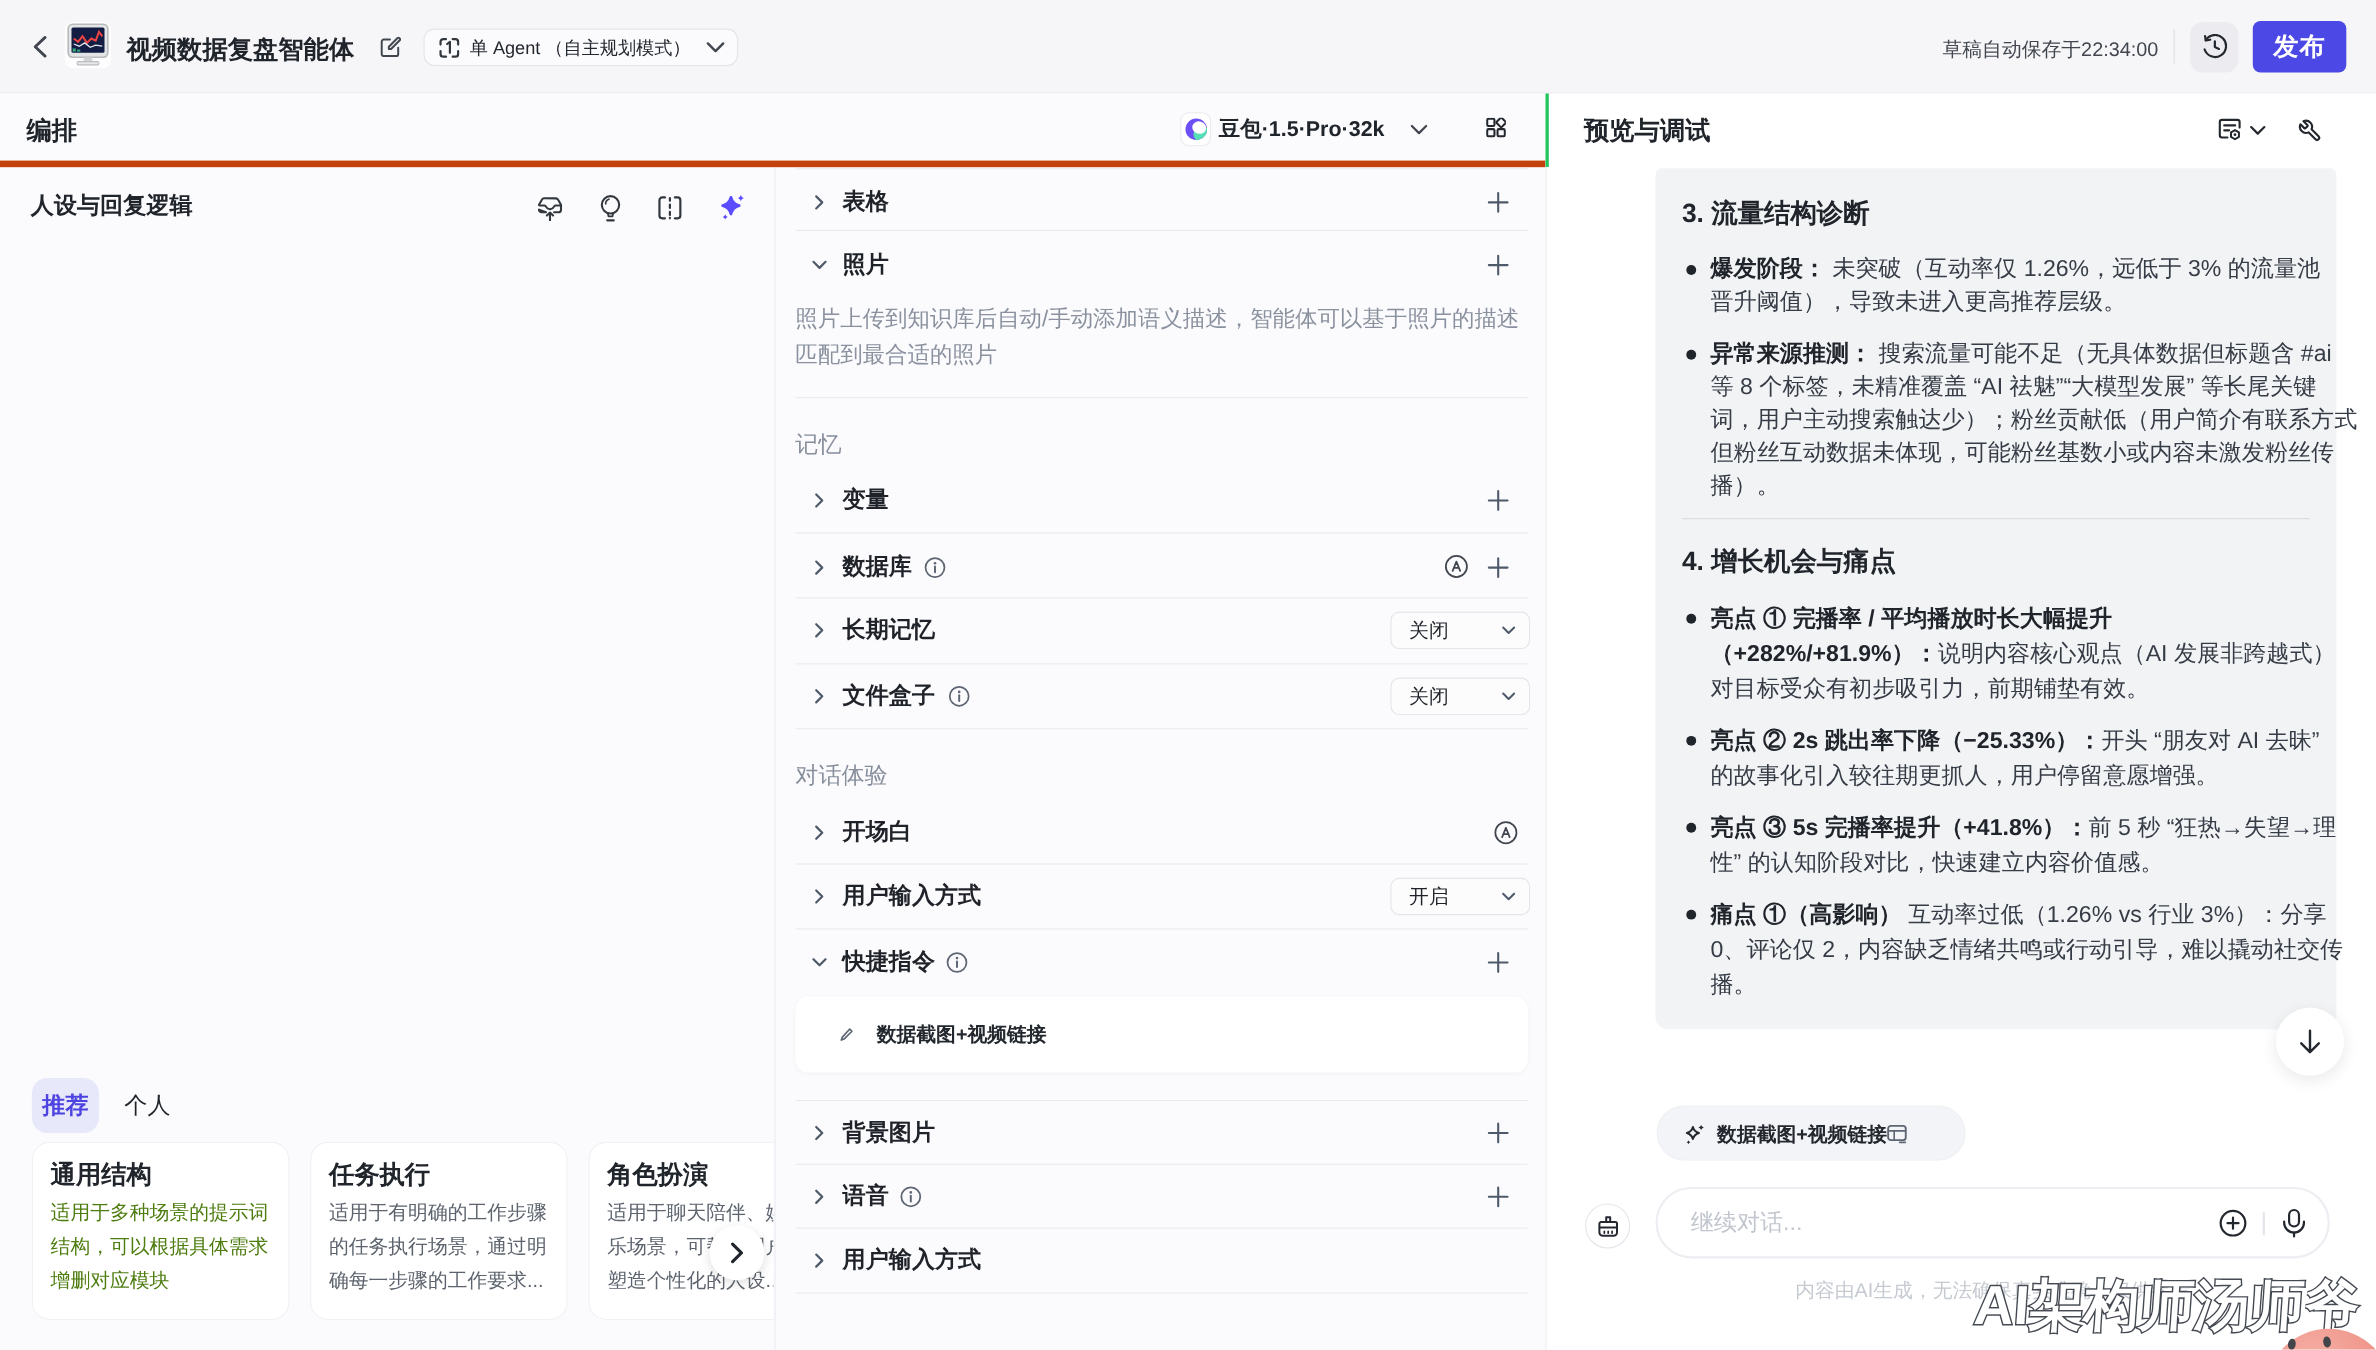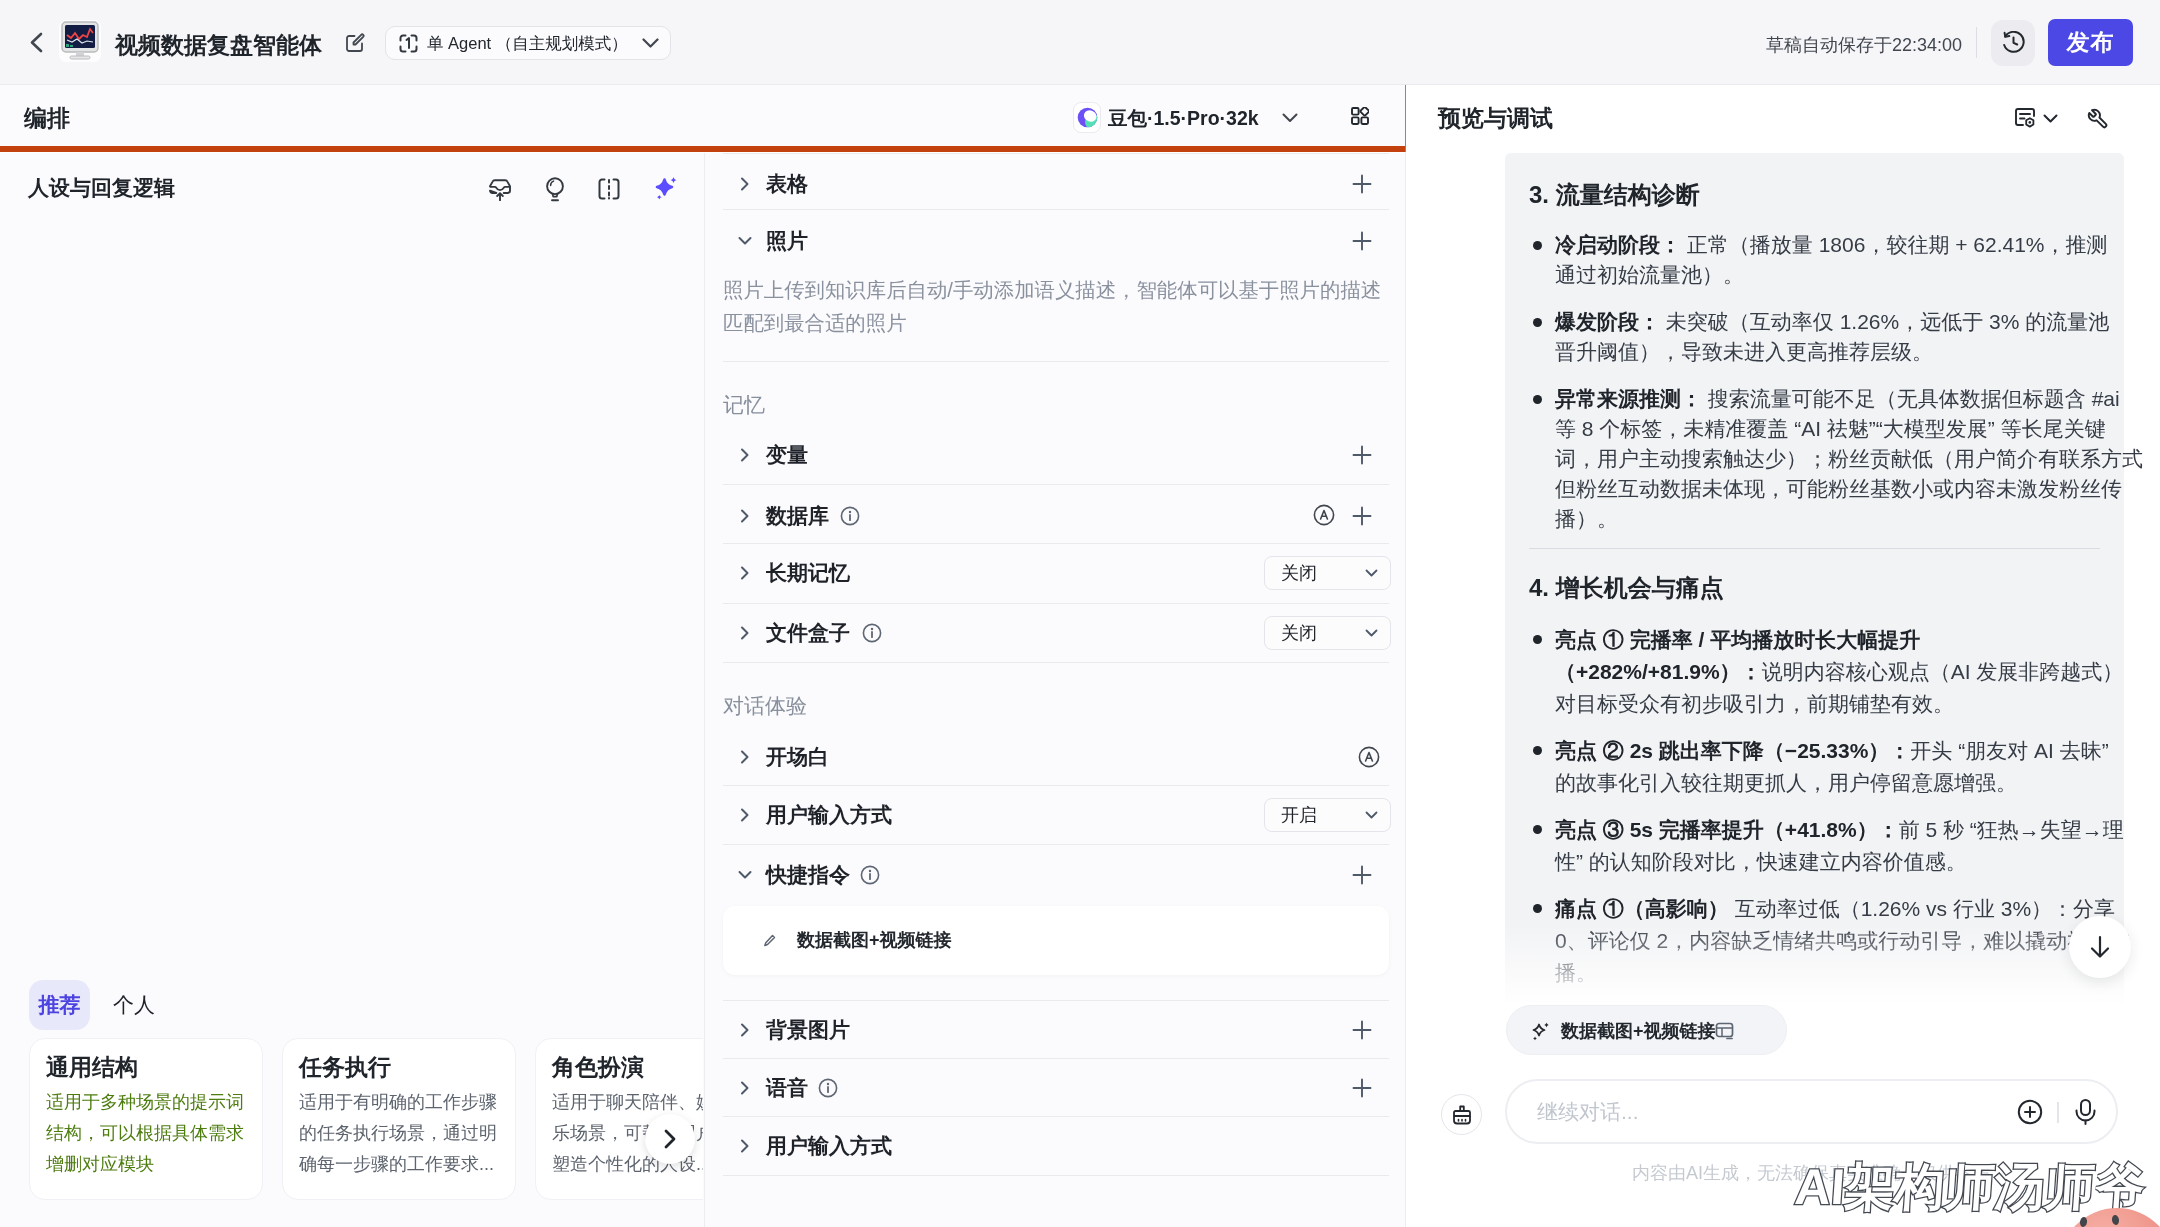--- a/index.html
+++ b/index.html
@@ -4,21 +4,21 @@
 <style>
   * { margin:0; padding:0; box-sizing:border-box; }
   html,body { width:2160px; height:1227px; overflow:hidden; }
   body { font-family:"Liberation Sans", sans-serif; color:#1f2329; position:relative; background:#fff; }
   .abs { position:absolute; }
   svg { display:block; }
   
   #topbar { position:absolute; left:0; top:0; width:2160px; height:85px; background:#f6f6f9; border-bottom:1px solid #e9e9ee; }
   
   #row2l { position:absolute; left:0; top:85px; width:1405px; height:67px; background:#fbfbfd; border-bottom:6px solid #c2410c; }
-  #row2r { position:absolute; left:1405px; top:85px; width:755px; height:67px; background:#fff; border-left:1px solid #22c55e; }
+  #row2r { position:absolute; left:1405px; top:85px; width:755px; height:67px; background:#fff; border-left:3px solid #22c55e; }
   
   #leftpanel { position:absolute; left:0; top:153px; width:704px; height:1074px; background:#fbfbfd; overflow:hidden; }
   #midcol { position:absolute; left:704px; top:153px; width:701px; height:1074px; background:#fbfbfd; border-left:1px solid #ececf1; }
   #rightpanel { position:absolute; left:1405px; top:152px; width:755px; height:1075px; background:#fff; border-left:1px solid #ececf1; overflow:hidden; }
   .divider { position:absolute; left:18px; width:666px; height:1px; background:#e9eaee; }
   .rowtitle { font-weight:700; font-size:21px; color:#1f2329; }
   .seclabel { position:absolute; left:18px; font-size:21px; color:#878f9c; }
   .pill-dd { position:absolute; width:127px; height:34px; border:1px solid #e4e5ea; border-radius:8px; background:#fcfcfd; display:flex; align-items:center; justify-content:space-between; padding:0 12px 0 16px; font-size:18px; color:#1f2329; }
   
   #chatcard { position:absolute; left:99px; top:1px; width:619px; border-radius:6px 6px 12px 12px; background:#f2f3f5; padding:24px; }
@@ -290,21 +290,20 @@
 <svg class="abs" style="left:33px;top:985px" width="14" height="16" viewBox="0 0 14 16">
       <path d="M4 2.5 L9.5 8 L4 13.5" fill="none" stroke="#4e5969" stroke-width="2" stroke-linecap="round" stroke-linejoin="round"></path>
     </svg>
 <div class="abs rowtitle" style="left:61px;top:981px;line-height:24px">用户输入方式</div>
 <div class="divider" style="top:1022px"></div>
 </div>
 <div id="rightpanel">
   <div id="chatcard">
     <h3>3. 流量结构诊断</h3>
     <ul class="ul3">
-      <li><b>冷启动阶段：</b> 正常（播放量 1806，较往期 + 62.41%，推测<br>通过初始流量池）。</li>
       <li><b>爆发阶段：</b> 未突破（互动率仅 1.26%，远低于 3% 的流量池<br>晋升阈值），导致未进入更高推荐层级。</li>
       <li><b>异常来源推测：</b> 搜索流量可能不足（无具体数据但标题含 #ai<br>等 8 个标签，未精准覆盖 “AI 祛魅”“大模型发展” 等长尾关键<br>词，用户主动搜索触达少）；粉丝贡献低（用户简介有联系方式<br>但粉丝互动数据未体现，可能粉丝基数小或内容未激发粉丝传<br>播）。</li>
     </ul>
     <hr>
     <h3 class="h4">4. 增长机会与痛点</h3>
     <ul class="ul4">
       <li><b>亮点 ① 完播率 / 平均播放时长大幅提升<br>（+282%/+81.9%）：</b>说明内容核心观点（AI 发展非跨越式）<br>对目标受众有初步吸引力，前期铺垫有效。</li>
       <li><b>亮点 ② 2s 跳出率下降（−25.33%）：</b>开头 “朋友对 AI 去昧”<br>的故事化引入较往期更抓人，用户停留意愿增强。</li>
       <li><b>亮点 ③ 5s 完播率提升（+41.8%）：</b>前 5 秒 “狂热→失望→理<br>性” 的认知阶段对比，快速建立内容价值感。</li>
       <li><b>痛点 ①（高影响）</b> 互动率过低（1.26% vs 行业 3%）：分享<br>0、评论仅 2，内容缺乏情绪共鸣或行动引导，难以撬动社交传<br>播。</li>

